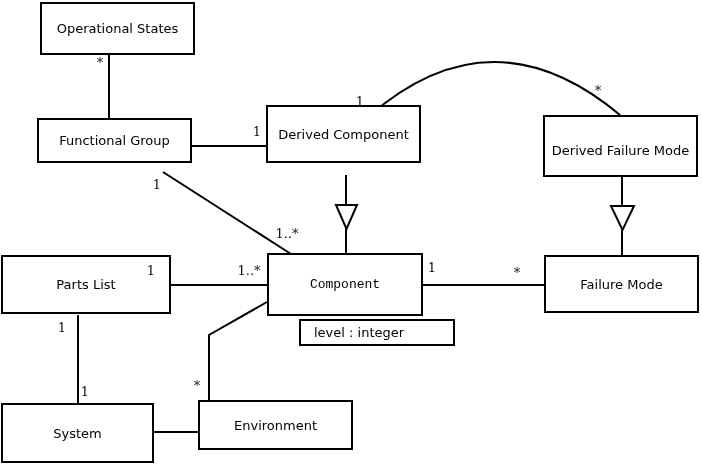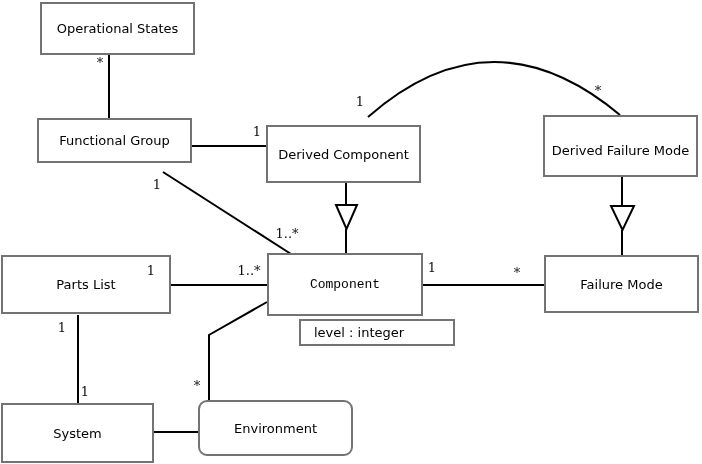--- a/index.html
+++ b/index.html
@@ -17,21 +17,21 @@
   }
   #edges {
     position: absolute;
     left: 0;
     top: 0;
   }
   .node {
     position: absolute;
     box-sizing: border-box;
     background: #ffffff;
-    border: 2px solid #737373;
+    border: 2px solid #000000;
     display: flex;
     align-items: center;
     justify-content: center;
     font-size: 13px;
     color: #000000;
     white-space: nowrap;
   }
   .node.attr-compartment {
     justify-content: flex-start;
     padding-left: 13px;
@@ -87,21 +87,21 @@
   </svg>
 
   <div class="node" style="left:40px;  top:2px;   width:155px; height:53px;">
     <span>Operational States</span>
   </div>
 
   <div class="node" style="left:37px;  top:118px; width:155px; height:45px;">
     <span>Functional Group</span>
   </div>
 
-  <div class="node" style="left:266px; top:125px; width:155px; height:58px;">
+  <div class="node" style="left:266px; top:105px; width:155px; height:58px;">
     <span>Derived Component</span>
   </div>
 
   <div class="node label-low" style="left:543px; top:115px; width:155px; height:62px;">
     <span>Derived Failure Mode</span>
   </div>
 
   <div class="node" style="left:1px;   top:255px; width:170px; height:59px;">
     <span>Parts List</span>
   </div>
@@ -114,21 +114,21 @@
   </div>
 
   <div class="node" style="left:544px; top:255px; width:155px; height:58px;">
     <span>Failure Mode</span>
   </div>
 
   <div class="node" style="left:1px;   top:403px; width:153px; height:60px;justify-content:center;">
     <span>System</span>
   </div>
 
-  <div class="node" style="left:198px; top:400px; width:155px; height:56px;border-radius:9px;">
+  <div class="node" style="left:198px; top:400px; width:155px; height:50px;">
     <span>Environment</span>
   </div>
 
   <span class="mult" style="left:100px; top:62px;">*</span>
   <span class="mult" style="left:257px; top:131px;">1</span>
   <span class="mult" style="left:157px; top:184px;">1</span>
   <span class="mult" style="left:287px; top:233px;">1..*</span>
   <span class="mult" style="left:360px; top:101px;">1</span>
   <span class="mult" style="left:598px; top:90px;">*</span>
   <span class="mult" style="left:151px; top:270px;">1</span>

